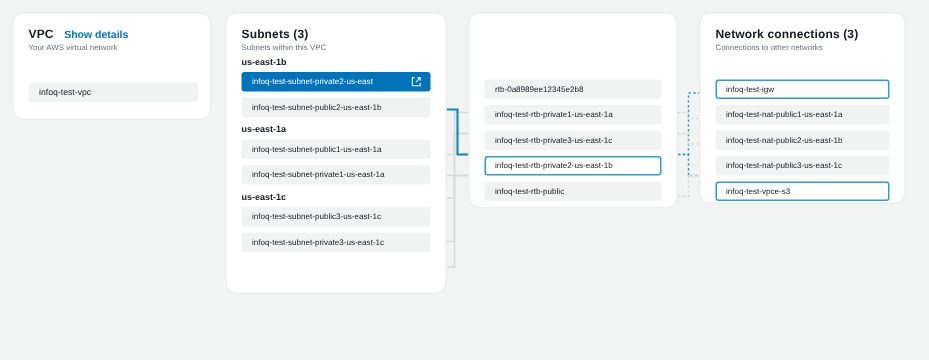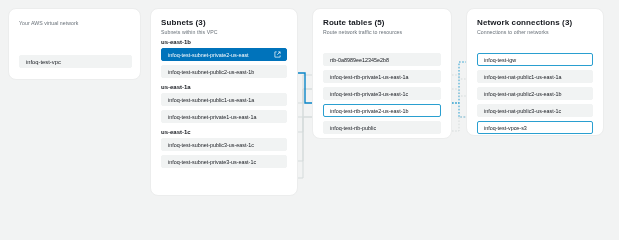--- a/index.html
+++ b/index.html
@@ -104,20 +104,24 @@
 
     <path d="M452,103 L459,103 L459,62 L466,62" stroke="#2a9fd0" stroke-width="1" fill="none" stroke-dasharray="1.6 1.6"></path>
     <path d="M452,103 L459,103 L459,117 L466,117" stroke="#2a9fd0" stroke-width="1" fill="none" stroke-dasharray="1.6 1.6"></path>
     <path d="M452,75 L459,75 L459,79 L466,79" stroke="#d5dbdb" stroke-width="1" fill="none" stroke-dasharray="1.6 1.6"></path>
     <path d="M452,89 L459,89 L459,96 L466,96" stroke="#d5dbdb" stroke-width="1" fill="none" stroke-dasharray="1.6 1.6"></path>
     <path d="M452,131 L459,131 L459,117 L466,117" stroke="#d5dbdb" stroke-width="1" fill="none" stroke-dasharray="1.6 1.6"></path>
   </svg>
 
   <div class="card" id="vpc-card">
     <div class="card-head">
+      <div class="vpc-head-row">
+        <span class="card-title">VPC</span>
+        <a class="vpc-link" href="#">Show details</a>
+      </div>
       <div class="card-sub">Your AWS virtual network</div>
     </div>
     <div class="vpc-chip">
       <span>infoq-test-vpc</span>
     </div>
   </div>
 
   <div class="card" id="subnets-card">
     <div class="card-head">
       <div class="card-title">Subnets (3)</div>
@@ -149,24 +153,20 @@
         <div class="row">
           <span>infoq-test-subnet-public3-us-east-1c</span>
         </div>
         <div class="row">
           <span>infoq-test-subnet-private3-us-east-1c</span>
         </div>
       </div>
   </div>
 
   <div class="card" id="routes-card">
-    <div class="card-head">
-      <div class="card-title">Route tables (5)</div>
-      <div class="card-sub">Route network traffic to resources</div>
-    </div>
     <div class="list" id="routes-list" style="top:44px;">
         <div class="row">
           <span>rtb-0a8989ee12345e2b8</span>
         </div>
         <div class="row">
           <span>infoq-test-rtb-private1-us-east-1a</span>
         </div>
         <div class="row">
           <span>infoq-test-rtb-private3-us-east-1c</span>
         </div>

